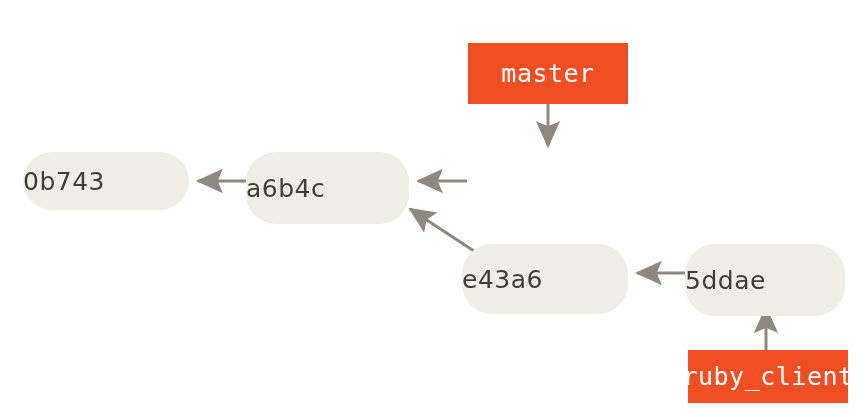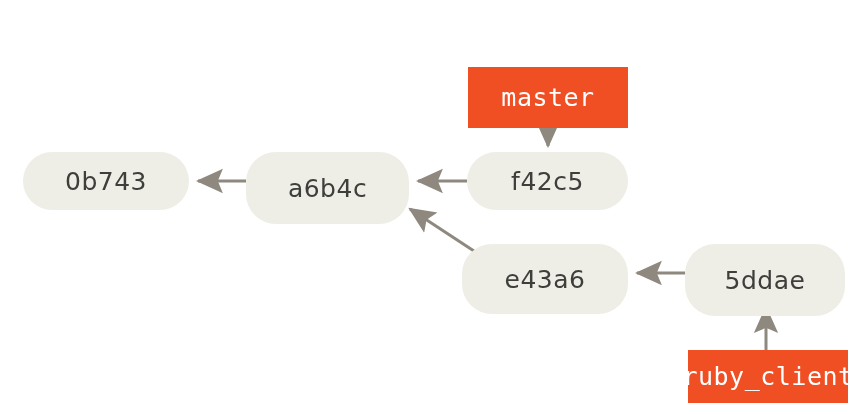--- a/index.html
+++ b/index.html
@@ -28,21 +28,20 @@
     position: absolute;
     left: 0;
     top: 0;
     width: 865px;
     height: 417px;
   }
   .commit-node {
     position: absolute;
     display: flex;
     align-items: center;
-    justify-content: center;
     background: #eeeee6;
     border-radius: 30px;
     color: #3e3e3b;
     font-family: "DejaVu Sans", "Liberation Sans", sans-serif;
     font-size: 25px;
     letter-spacing: 0.5px;
     box-sizing: border-box;
     user-select: none;
   }
   .branch-label {
@@ -87,33 +86,30 @@
   <div class="node-layer">
 
     <div class="commit-node" style="left:23px; top:152px; width:166px; height:58px;">
       <span>0b743</span>
     </div>
 
     <div class="commit-node" style="left:246px; top:152px; width:163px; height:72px;">
       <span>a6b4c</span>
     </div>
 
-    <div class="commit-node" style="left:467px; top:152px; width:161px; height:58px;">
-      <span>f42c5</span>
-    </div>
 
     <div class="commit-node" style="left:462px; top:244px; width:166px; height:70px;">
       <span>e43a6</span>
     </div>
 
     <div class="commit-node" style="left:685px; top:244px; width:160px; height:72px;">
       <span>5ddae</span>
     </div>
 
-    <div class="branch-label" style="left:468px; top:43px; width:160px; height:61px;margin-top:24px;">
+    <div class="branch-label" style="left:468px; top:43px; width:160px; height:61px;">
       <span>master</span>
     </div>
 
     <div class="branch-label" style="left:688px; top:350px; width:160px; height:53px;">
       <span>ruby_client</span>
     </div>
 
   </div>
 </div>
 

